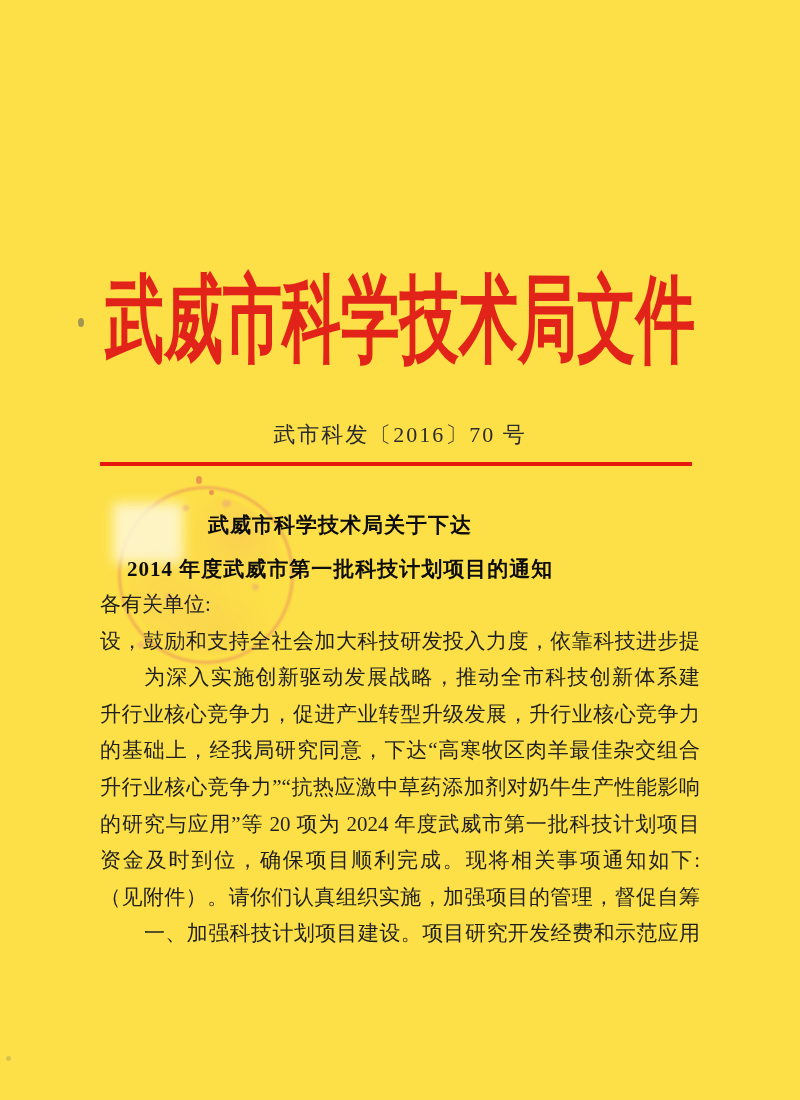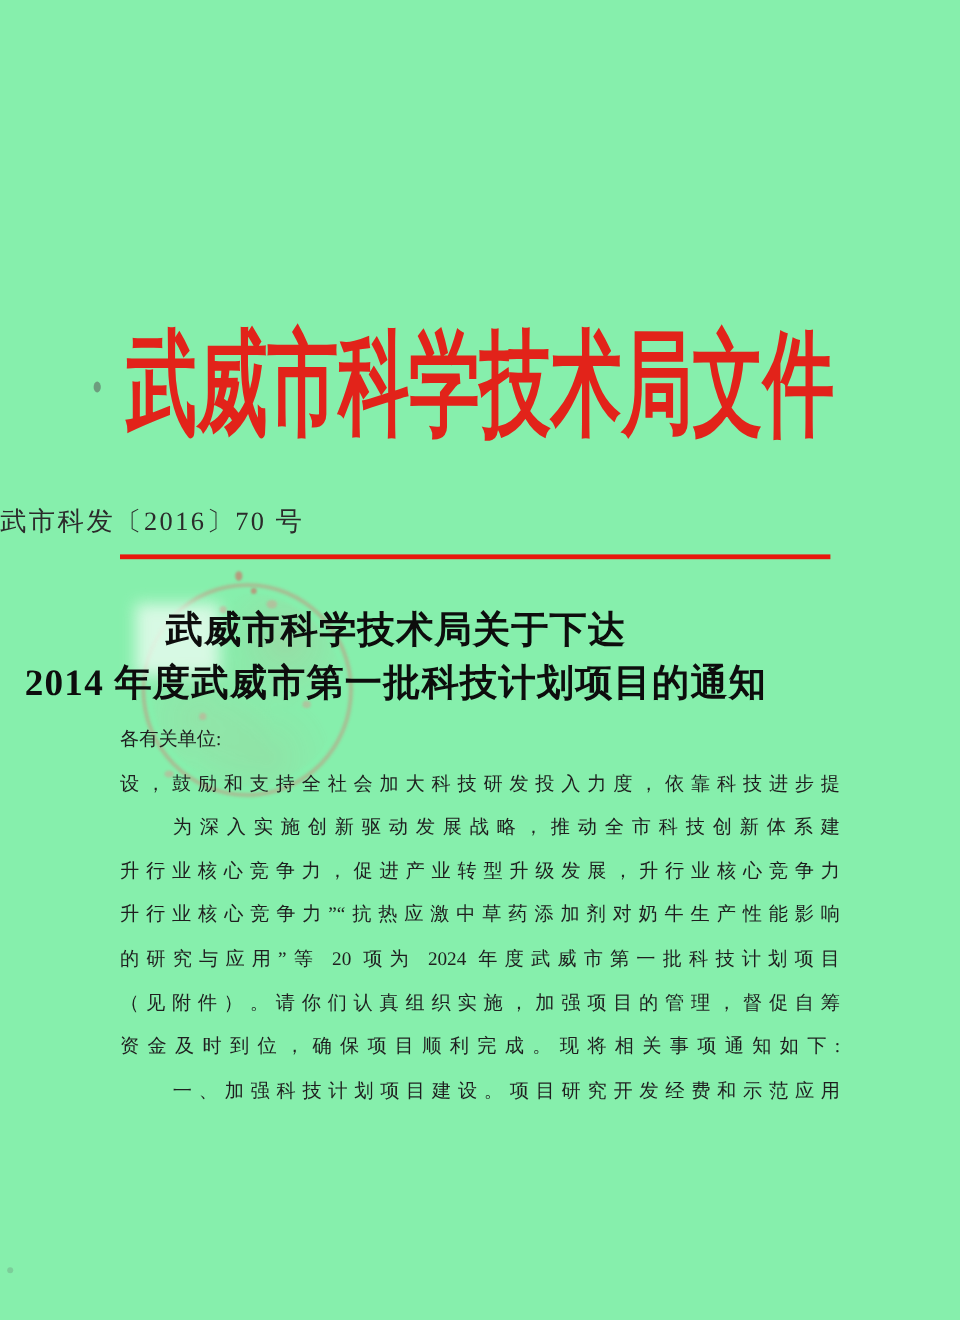--- a/index.html
+++ b/index.html
@@ -5,21 +5,21 @@
   html, body { margin: 0; padding: 0; }
   body {
     width: 800px; height: 1100px;
     background: #ffffff;
     font-family: "Liberation Serif", "DejaVu Serif", serif;
     position: relative;
     overflow: hidden;
   }
   .page {
     position: absolute; inset: 0;
-    background: #86efac;
+    background: #fde047;
   }
 
   
   .agency-title {
     position: absolute;
     top: 270px; left: 0; width: 800px; height: 100px;
     color: #e2231a;
     font-size: 59px;
     font-weight: 900;
     text-align: center;
@@ -27,20 +27,21 @@
     letter-spacing: 0px;
     transform: scaleY(1.62);
     transform-origin: 50% 50%;
     line-height: 100px;
   }
 
   
   .doc-number {
     position: absolute;
     top: 421px; left: 0; width: 800px;
+    text-align: center;
     font-size: 22px;
     color: #2b2b2b;
     letter-spacing: 2px;
     line-height: 28px;
   }
 
   
   .red-rule {
     position: absolute;
     top: 462px; left: 100px;
@@ -48,31 +49,32 @@
     background: #e8170c;
   }
 
   
   .doc-title {
     position: absolute;
     top: 503px; left: 0; width: 660px;
     text-align: center;
     color: #0d0d0d;
     font-weight: bold;
-    font-size: 31px;
+    font-size: 21px;
     line-height: 44px;
     letter-spacing: 1px;
+    padding-left: 10px;
   }
 
   
   .body-text {
     position: absolute;
-    top: 599px; left: 100px;
+    top: 586px; left: 100px;
     width: 600px;
-    font-size: 16px;
+    font-size: 21px;
     color: #1f1f1f;
     line-height: 36.6px;
   }
   .bline {
     text-align: justify;
     text-align-last: justify;
     height: 36.6px;
     overflow: hidden;
     white-space: nowrap;
   }
@@ -142,20 +144,21 @@
   <div class="doc-title">
     <div>武威市科学技术局关于下达</div>
     <div>2014 年度武威市第一批科技计划项目的通知</div>
   </div>
 
   <div class="body-text">
     <div class="salutation">各有关单位:</div>
     <div class="bline">设，鼓励和支持全社会加大科技研发投入力度，依靠科技进步提</div>
     <div class="bline indent">为深入实施创新驱动发展战略，推动全市科技创新体系建</div>
     <div class="bline">升行业核心竞争力，促进产业转型升级发展，升行业核心竞争力</div>
+    <div class="bline">的基础上，经我局研究同意，下达“高寒牧区肉羊最佳杂交组合</div>
     <div class="bline">升行业核心竞争力”“抗热应激中草药添加剂对奶牛生产性能影响</div>
     <div class="bline">的研究与应用”等 20 项为 2024 年度武威市第一批科技计划项目</div>
+    <div class="bline">资金及时到位，确保项目顺利完成。现将相关事项通知如下:</div>
     <div class="bline">（见附件）。请你们认真组织实施，加强项目的管理，督促自筹</div>
-    <div class="bline">资金及时到位，确保项目顺利完成。现将相关事项通知如下:</div>
     <div class="bline indent">一、加强科技计划项目建设。项目研究开发经费和示范应用</div>
   </div>
 
 </div>
 
 </body></html>

